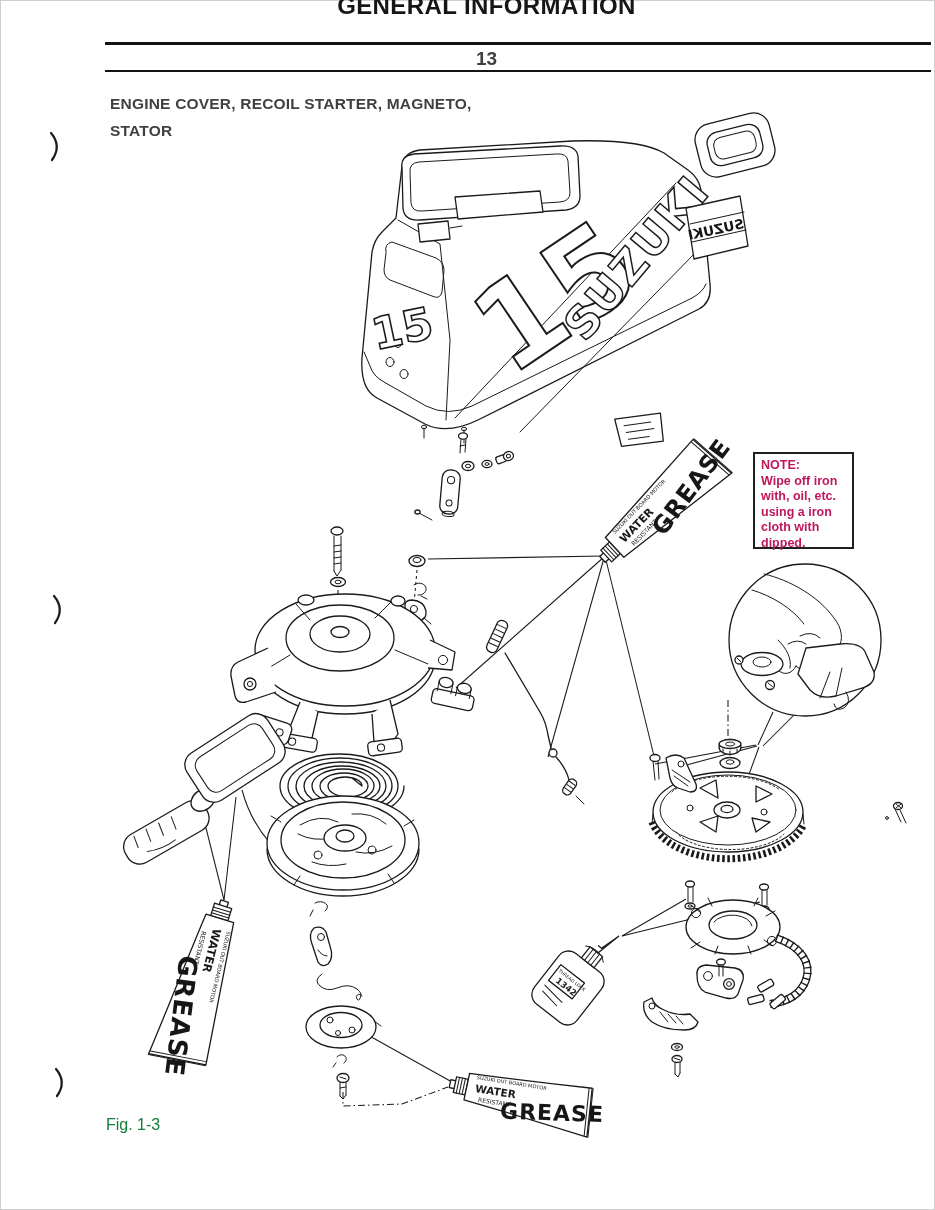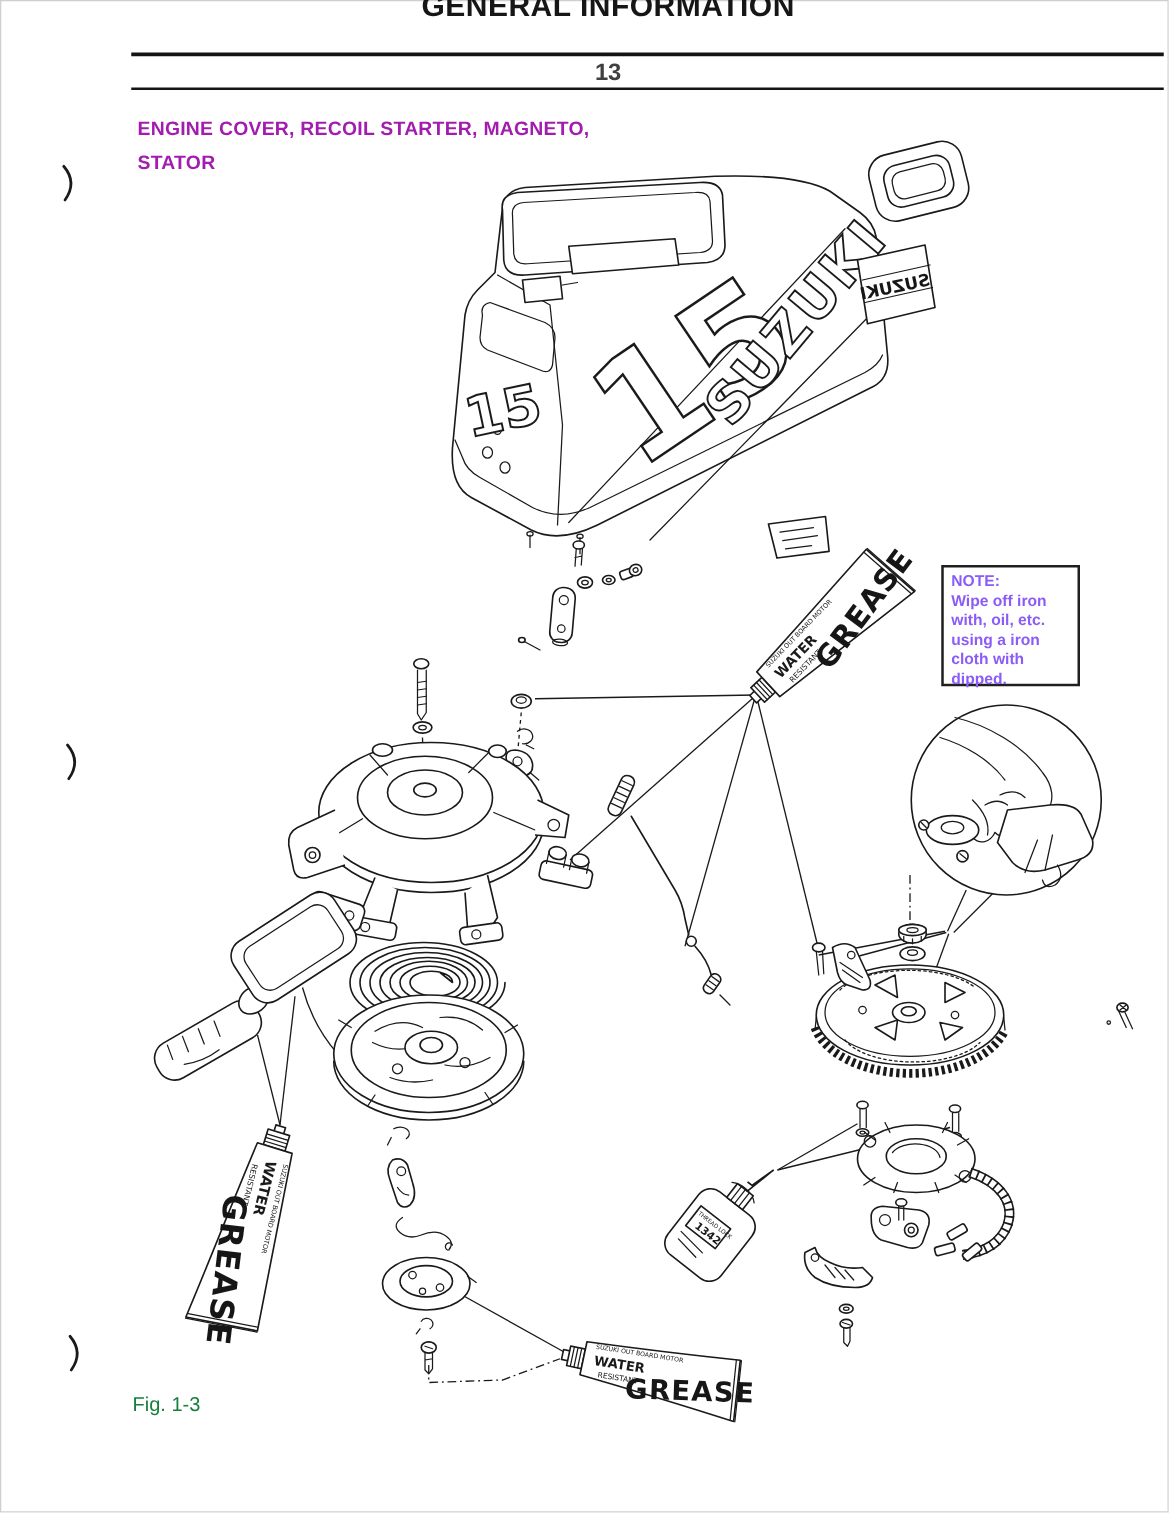--- a/index.html
+++ b/index.html
@@ -13,26 +13,26 @@
   .rule-top{top:42px;height:3px;}
   .rule-bottom{top:70px;height:2px;}
   .header-row{
     position:absolute;top:44px;left:105px;width:763px;height:26px;
     display:flex;justify-content:flex-end;align-items:center;gap:28px;flex-direction:column;
   }
   .header-title{font-size:24px;font-weight:bold;letter-spacing:.4px;color:#161616;}
   .page-num{font-size:19px;font-weight:bold;color:#404040;}
   
   .section-title{position:absolute;left:110px;top:90px;font-size:15.5px;font-weight:bold;
-    letter-spacing:.2px;line-height:27px;color:#a21caf;}
+    letter-spacing:.2px;line-height:27px;color:#404040;}
   
   .note-box{
-    position:absolute;left:753px;top:452px;width:111px;height:97px;
+    position:absolute;left:753px;top:452px;width:101px;height:97px;
     border:2px solid #1f1f1f;background:#fff;padding:4px 6px;box-sizing:border-box;
-    font-size:12.5px;font-weight:bold;line-height:15.5px;color:#8b5cf6;
+    font-size:12.5px;font-weight:bold;line-height:15.5px;color:#be185d;
   }
   .fig-caption{position:absolute;left:106px;top:1116px;font-size:16px;color:#15803d;}
   
   svg{position:absolute;left:0;top:0;}
   svg{font-family:"DejaVu Sans","Liberation Sans",sans-serif;}
   .ln{fill:none;stroke:#1a1a1a;stroke-width:1.3;stroke-linecap:round;stroke-linejoin:round;}
   .thin{stroke-width:1;}
   .fw{fill:#ffffff;stroke:#1a1a1a;stroke-width:1.3;stroke-linejoin:round;}
   .lead{fill:none;stroke:#1a1a1a;stroke-width:1.05;}
   .dash{stroke-dasharray:7 3 1.5 3;}

